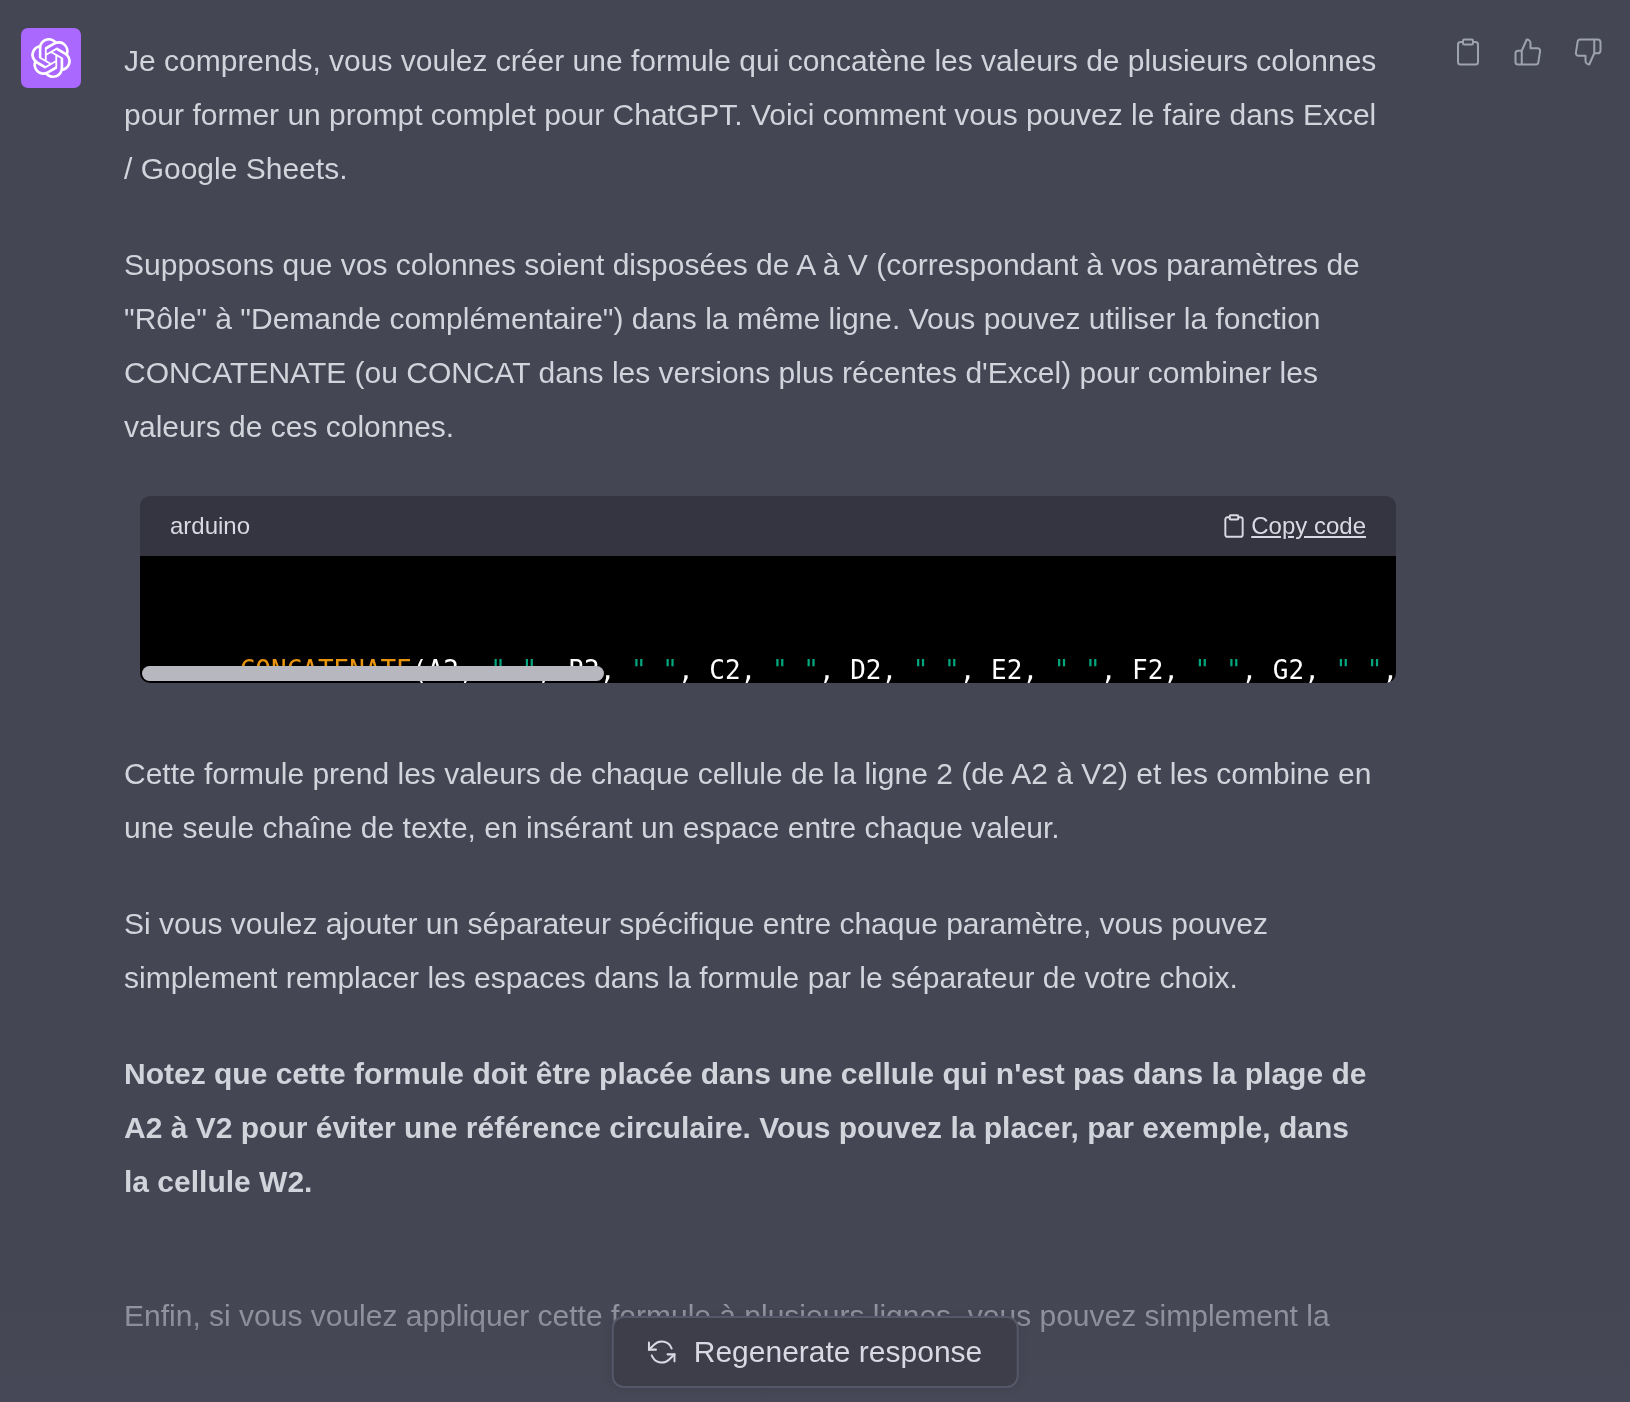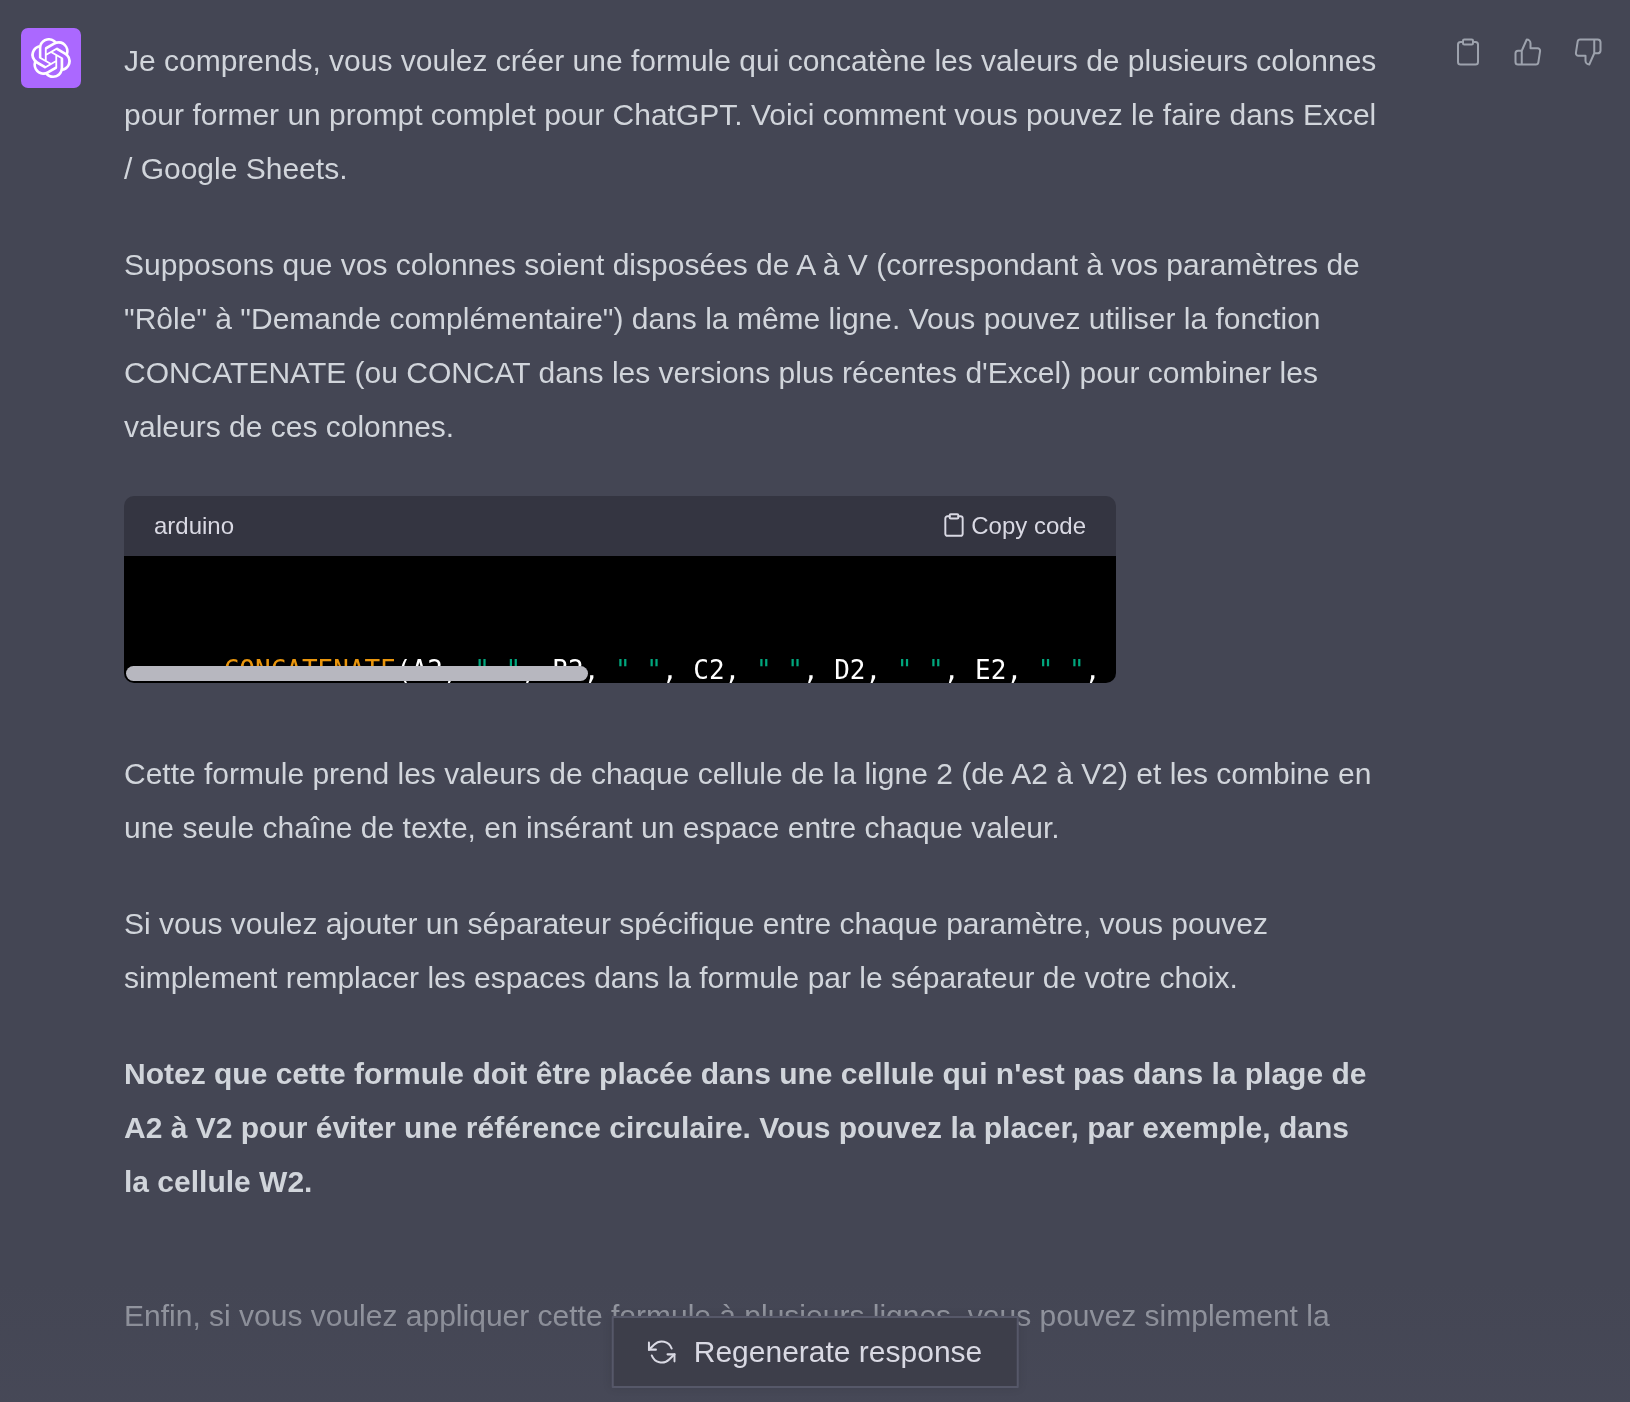--- a/index.html
+++ b/index.html
@@ -26,31 +26,32 @@
     position:absolute;top:36px;right:26px;display:flex;gap:28px;align-items:center;
   }
   .actions .icon-btn{background:none;border:none;cursor:pointer;width:32px;height:32px;display:flex;align-items:center;justify-content:center;}
   .actions svg{width:30px;height:30px;stroke:var(--icon-gray);fill:none;stroke-width:1.6;stroke-linecap:round;stroke-linejoin:round;}
   .content{
     position:absolute;left:124px;top:34px;width:1256px;
     font-size:30px;line-height:54px;
   }
   .content p{margin:0 2px 42px 0;}
   .code-block{
-    width:992px;border-radius:10px;overflow:hidden;margin:36px 0 64px 0;
+    width:1256px;border-radius:10px;overflow:hidden;margin:36px 0 64px 16px;
   }
   .code-header{
     background:var(--code-header-background);height:60px;
     display:flex;align-items:center;justify-content:space-between;
     padding:0 30px;color:var(--code-header-text);font-size:24px;line-height:60px;
   }
   .copy-code{
-    display:flex;align-items:flex-start;gap:4px;background:none;border:none;
+    display:flex;align-items:center;gap:4px;background:none;border:none;
     color:var(--code-header-text);font-size:24px;cursor:pointer;
     font-family:"Liberation Sans","DejaVu Sans",sans-serif;
+    text-decoration:underline;
   }
   .copy-code svg{width:26px;height:26px;stroke:var(--code-header-text);fill:none;stroke-width:1.8;stroke-linecap:round;stroke-linejoin:round;}
   .code-body{
     background:var(--code-background);height:127px;position:relative;
     padding:32px 30px 0 34px;white-space:pre;overflow:hidden;
   }
   .code-body code{
     font-family:"DejaVu Sans Mono","Liberation Mono",monospace;
     font-size:26px;line-height:34px;color:var(--code-plain);
   }
@@ -64,21 +65,21 @@
   .faded-paragraph{opacity:0.62;margin-bottom:0 !important;}
   .para-notez{margin-bottom:80px !important;font-weight:bold;}
   .bottom-fade{
     position:absolute;left:0;bottom:0;width:1630px;height:120px;pointer-events:none;
     background:linear-gradient(180deg, rgba(68,70,84,0) 0%, rgba(72,74,89,0.55) 100%);
   }
   .regenerate-btn{
     position:absolute;top:1316px;left:50%;transform:translateX(-50%);
     height:72px;padding:0 34px;display:flex;align-items:center;gap:18px;
     background:var(--button-background);border:2px solid var(--button-border);
-    border-radius:1px;color:var(--code-header-text);font-size:30px;cursor:pointer;
+    border-radius:12px;color:var(--code-header-text);font-size:30px;cursor:pointer;
     font-family:"Liberation Sans","DejaVu Sans",sans-serif;white-space:nowrap;
     box-shadow:0 0 10px rgba(0,0,0,0.1);
   }
   .regenerate-btn svg{width:28px;height:28px;stroke:var(--code-header-text);fill:none;stroke-width:1.8;stroke-linecap:round;stroke-linejoin:round;}
 </style>
 </head>
 <body>
 
 <div class="avatar">
   <svg viewBox="0 0 24 24" aria-hidden="true">

